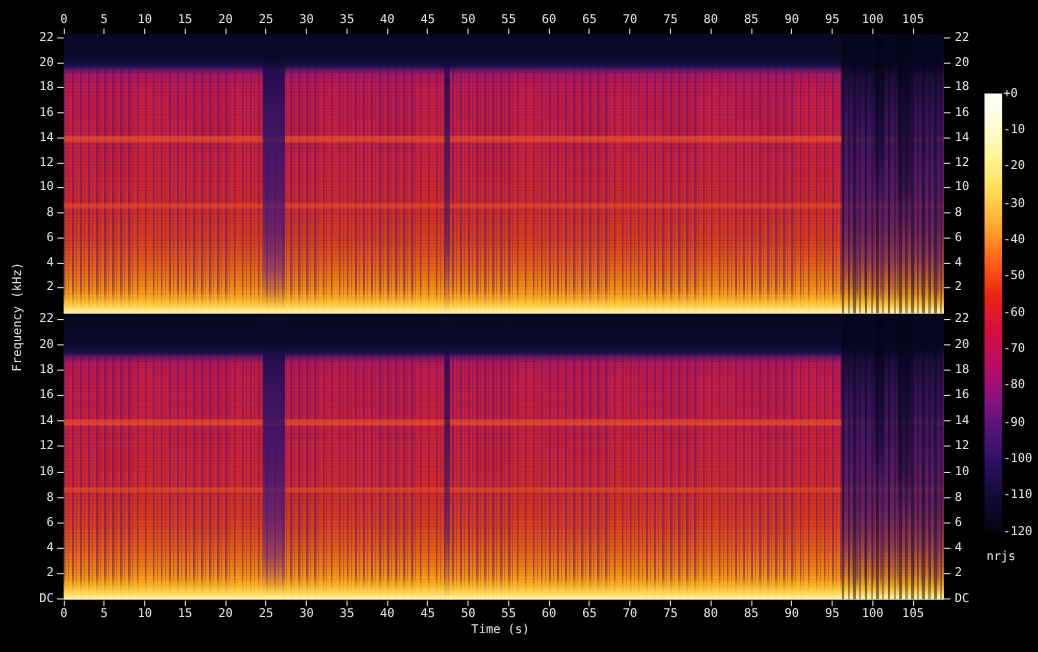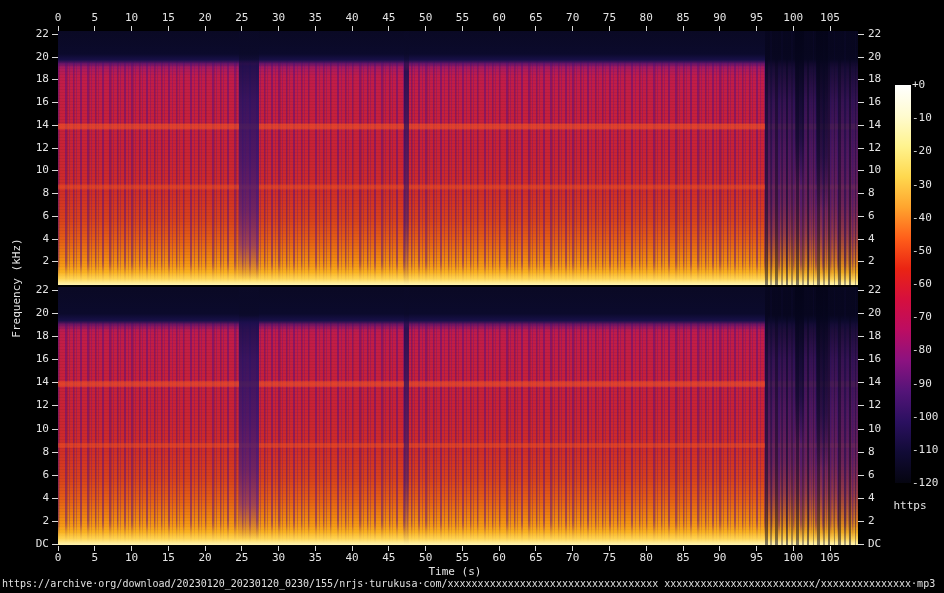--- a/index.html
+++ b/index.html
@@ -66,23 +66,22 @@
       <div class="feat quiet-band" style="left: 180.882px; width: 20.5882px;"></div>
       <div class="feat quiet-line" style="left: 346.324px; width: 5.14706px;"></div>
       <div class="feat outro-section" style="left: 707.353px; width: 92.6471px;"></div>
     </div>
   <div class="spec ch2">
       <div class="feat quiet-band" style="left: 180.882px; width: 20.5882px;"></div>
       <div class="feat quiet-line" style="left: 346.324px; width: 5.14706px;"></div>
       <div class="feat outro-section" style="left: 707.353px; width: 92.6471px;"></div>
     </div>
   <div class="colorbar" style="background: linear-gradient(rgb(255, 255, 255), rgb(255, 251, 208), rgb(255, 243, 142), rgb(255, 216, 78), rgb(255, 164, 46), rgb(255, 95, 26), rgb(234, 36, 19), rgb(214, 15, 62), rgb(188, 13, 98), rgb(140, 18, 128), rgb(84, 20, 120), rgb(43, 16, 96), rgb(17, 11, 54), rgb(5, 5, 16));"></div>
-  <div class="cbar-title">https</div>
+  <div class="cbar-title">nrjs</div>
   <div class="xlabel">Time (s)</div>
-  <div class="footer">https://archive·org/download/20230120_20230120_0230/155/nrjs·turukusa·com/xxxxxxxxxxxxxxxxxxxxxxxxxxxxxxxxxxx xxxxxxxxxxxxxxxxxxxxxxxxx/xxxxxxxxxxxxxxx·mp3</div>
 <div class="tick" style="left: 57.5px; top: 26px; width: 1px; height: 5px;"></div>
     <div class="tl tc" style="left: 40px; top: 12px; width: 36px;">0</div>
     <div class="tick" style="left: 57.5px; top: 546px; width: 1px; height: 5px;"></div>
     <div class="tl tc" style="left: 40px; top: 552px; width: 36px;">0</div>
     <div class="tick" style="left: 94.2647px; top: 26px; width: 1px; height: 5px;"></div>
     <div class="tl tc" style="left: 76.7647px; top: 12px; width: 36px;">5</div>
     <div class="tick" style="left: 94.2647px; top: 546px; width: 1px; height: 5px;"></div>
     <div class="tl tc" style="left: 76.7647px; top: 552px; width: 36px;">5</div>
     <div class="tick" style="left: 131.029px; top: 26px; width: 1px; height: 5px;"></div>
     <div class="tl tc" style="left: 113.529px; top: 12px; width: 36px;">10</div>

